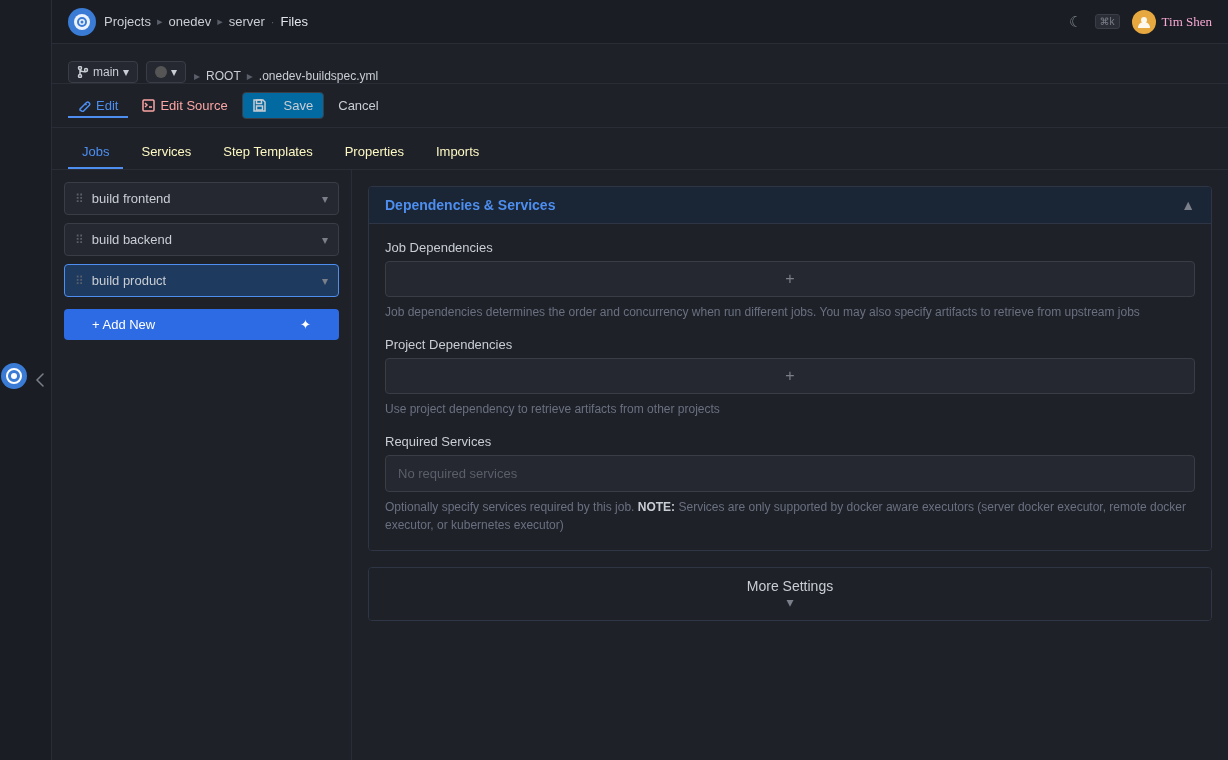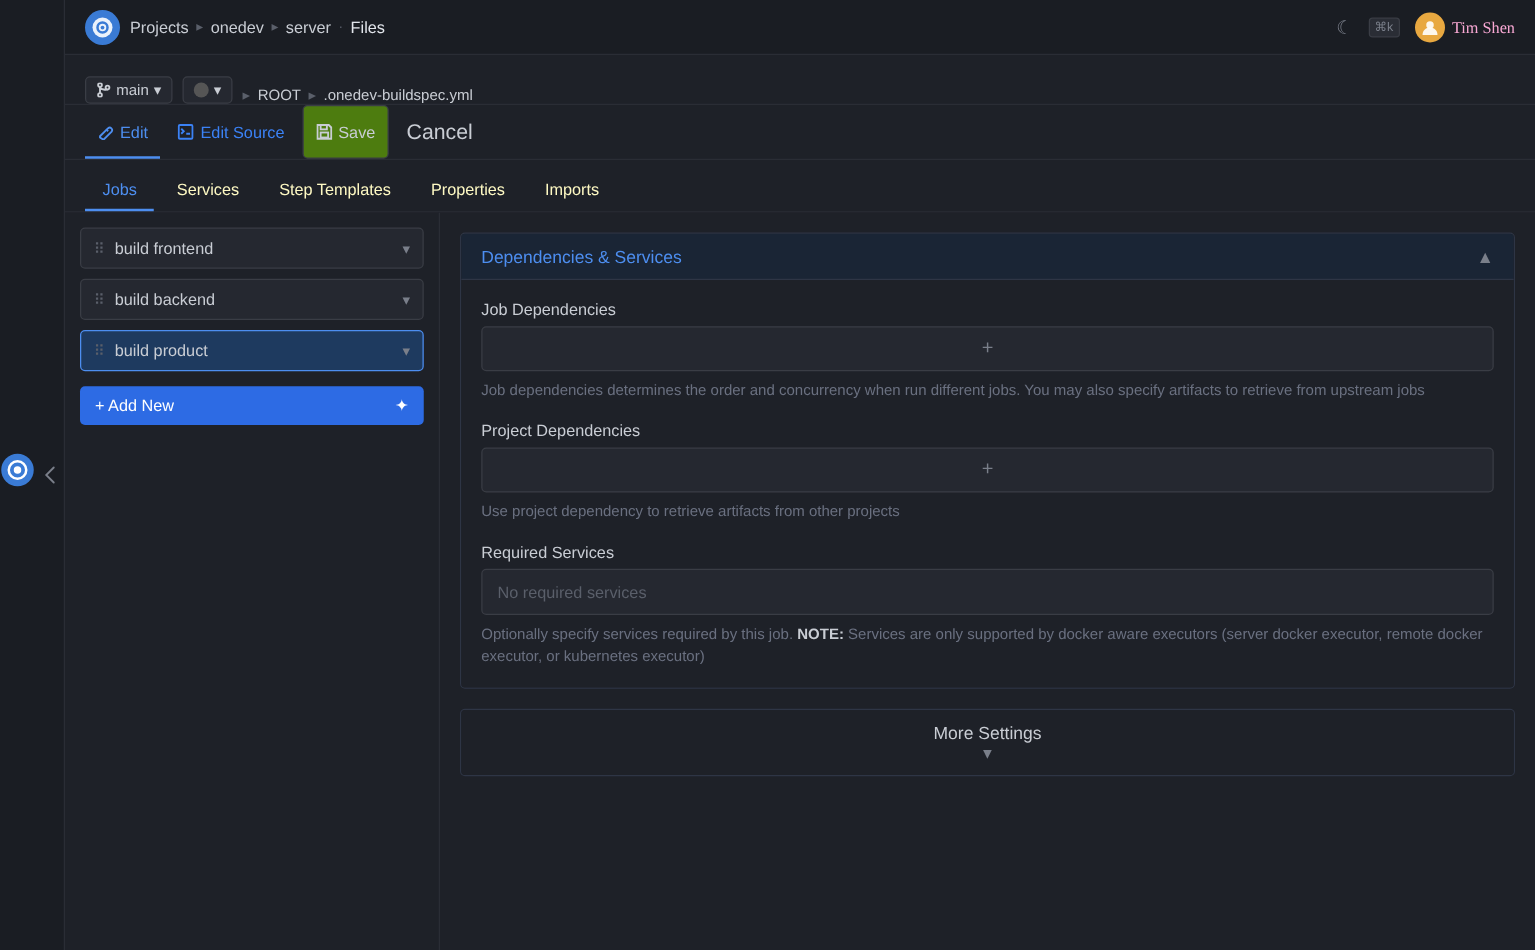--- a/index.html
+++ b/index.html
@@ -199,63 +199,64 @@
       color: #c9cdd4;
     }
     .file-path-sep { color: #5a5f6a; }
 
     
     .edit-toolbar {
       height: 44px;
       background: #1e2128;
       border-bottom: 1px solid #2a2d35;
       display: flex;
+      align-items: center;
       padding: 0 16px;
       gap: 4px;
       flex-shrink: 0;
     }
     .toolbar-btn {
       display: flex;
       align-items: center;
       gap: 5px;
       padding: 5px 10px;
       border-radius: 4px;
       cursor: pointer;
       font-size: 13px;
-      color: #3b82f6;
+      color: #fca5a5;
       border: none;
       background: transparent;
       transition: background 0.15s;
     }
     .toolbar-btn.active {
       color: #4d8ef0;
       border-bottom: 2px solid #4d8ef0;
       border-radius: 0;
       padding-bottom: 3px;
     }
     .toolbar-btn-save {
       display: flex;
       align-items: center;
+      gap: 18px;
+      padding: 5px 10px;
+      border-radius: 4px;
+      cursor: pointer;
+      font-size: 13px;
+      color: #c9cdd4;
+      border: 1px solid #3a3d45;
+      background: #0369a1;
+    }
+    .toolbar-btn-cancel {
+      display: flex;
+      align-items: center;
       gap: 5px;
       padding: 5px 10px;
       border-radius: 4px;
       cursor: pointer;
       font-size: 13px;
-      color: #c9cdd4;
-      border: 1px solid #3a3d45;
-      background: #4d7c0f;
-    }
-    .toolbar-btn-cancel {
-      display: flex;
-      align-items: center;
-      gap: 5px;
-      padding: 5px 10px;
-      border-radius: 4px;
-      cursor: pointer;
-      font-size: 17px;
       color: #c9cdd4;
       border: none;
       background: transparent;
     }
 
     
     .editor-area {
       flex: 1;
       display: flex;
       overflow: hidden;
@@ -325,21 +326,21 @@
       cursor: pointer;
       font-size: 12px;
     }
     .add-new-btn {
       display: flex;
       align-items: center;
       justify-content: space-between;
       background: #2d6be4;
       border: none;
       border-radius: 4px;
-      padding: 8px 12px;
+      padding: 8px 28px;
       cursor: pointer;
       font-size: 13px;
       color: white;
       width: 100%;
       margin-top: 4px;
       transition: background 0.15s;
     }
 
     
     .right-panel {
@@ -362,21 +363,21 @@
       align-items: center;
       justify-content: space-between;
       background: #1a2535;
       padding: 10px 16px;
       cursor: pointer;
       border-bottom: 1px solid #2e3545;
     }
     .section-title {
       color: #4d8ef0;
       font-size: 14px;
-      font-weight: 400;
+      font-weight: 700;
     }
     .section-toggle {
       color: #7a7f8a;
       font-size: 14px;
     }
     .section-body {
       padding: 16px;
       background: #1e2128;
       display: flex;
       flex-direction: column;

